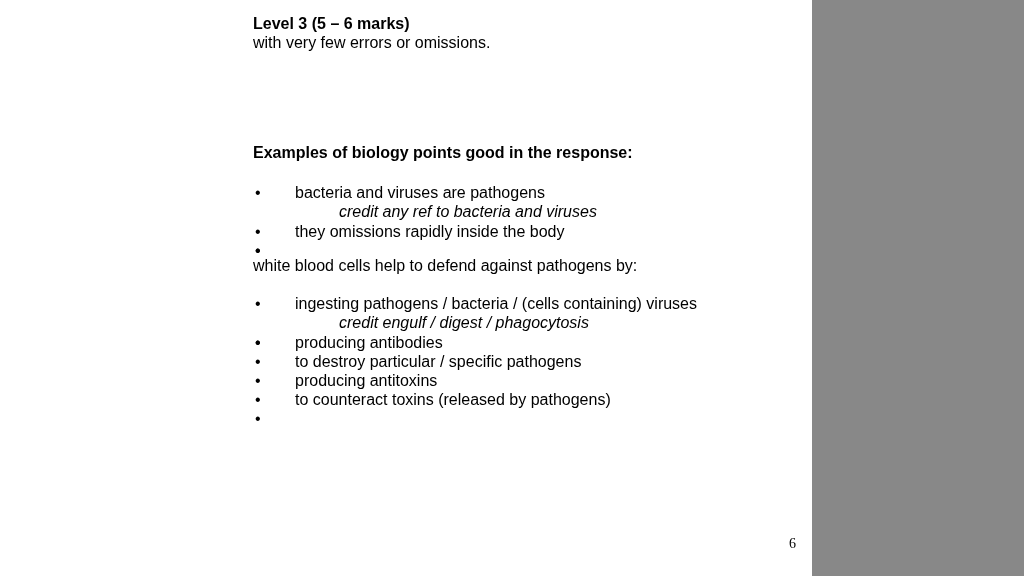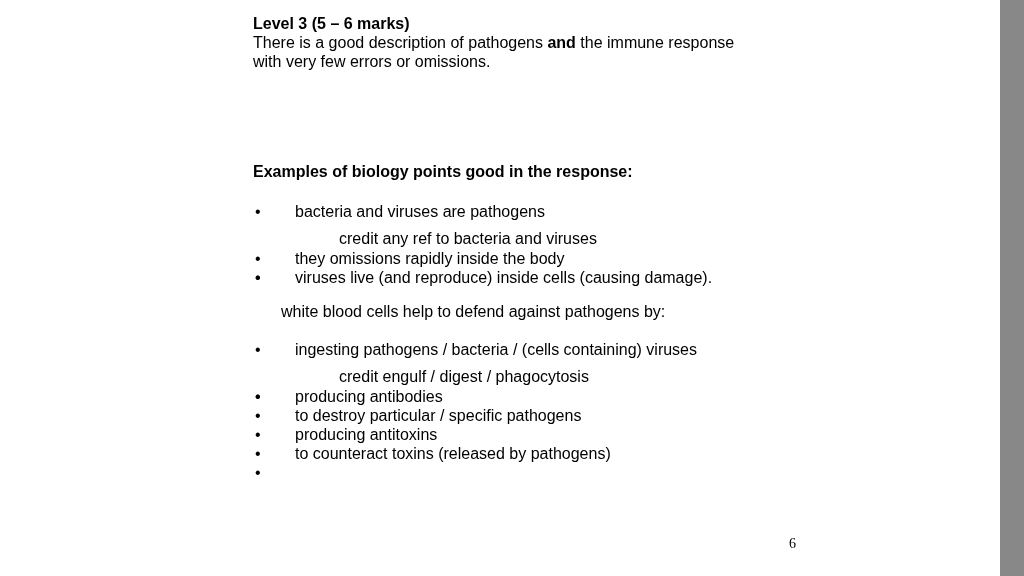--- a/index.html
+++ b/index.html
@@ -1,19 +1,19 @@
 <!DOCTYPE html>
 <html><head>
 <meta charset="utf-8">
 <style>
   * { margin: 0; padding: 0; box-sizing: border-box; }
   html, body { background: #888; }
   .slide {
     position: relative;
-    width: 1000px;
+    width: 812px;
     height: 576px;
     background: #ffffff;
     overflow: hidden;
     font-family: "Liberation Sans", "DejaVu Sans", sans-serif;
     color: #000000;
   }
   .content {
     position: absolute;
     left: 253px;
     top: 14px;
@@ -28,59 +28,59 @@
   .spacer-lg { height: 21px; }     
   .row { position: relative; display: block; }
   .row.bullet { padding-left: 42px; }
   .row.bullet .marker {
     position: absolute;
     left: 2px;
     top: 0;
   }
   .row.credit {
     padding-left: 86px;
-    margin-top: 8px;
+    font-style: italic;
+    margin-top: 0;
     margin-bottom: 1px;
   }
-  .row.plain { padding-left: 0; margin-top: 15px; margin-left: 28px; }
+  .row.plain { padding-left: 0; margin-top: 15px; }
   .row.gap-above { margin-top: 19px; }
   .page-number {
     position: absolute;
     left: 789px;
     top: 536px;
     font-family: "Liberation Serif", "DejaVu Serif", serif;
     font-size: 14px;
     color: #000000;
   }
 </style>
 </head>
 <body>
 
 <div class="slide">
   <div class="content">
 
     <span class="line heading">Level 3 (5 – 6 marks)</span>
-    <span class="line"><span>There is a good description of pathogens </span><span class="bold">and</span><span> the immune response</span></span>
     <span class="line">with very few errors or omissions.</span>
 
     <div class="spacer-xl"></div>
 
     <span class="line heading">Examples of biology points good in the response:</span>
 
     <div class="spacer-lg"></div>
 
     <span class="row bullet"><span class="marker">•</span><span>bacteria and viruses are pathogens</span></span>
 
     <span class="row credit">credit any ref to bacteria and viruses</span>
 
     <span class="row bullet"><span class="marker">•</span><span>they omissions rapidly inside the body</span></span>
 
     <span class="row bullet"><span class="marker">•</span></span>
 
-    <span class="row bullet"><span class="marker">•</span><span>viruses live (and reproduce) inside cells (causing damage).</span></span>
+    <span class="row bullet"><span class="marker">•</span></span>
 
     <span class="row plain">white blood cells help to defend against pathogens by:</span>
 
     <span class="row bullet gap-above"><span class="marker">•</span><span>ingesting pathogens / bacteria / (cells containing) viruses</span></span>
 
     <span class="row credit">credit engulf / digest / phagocytosis</span>
 
     <span class="row bullet"><span class="marker">•</span></span>
 
     <span class="row bullet"><span class="marker">•</span><span>producing antibodies</span></span>

